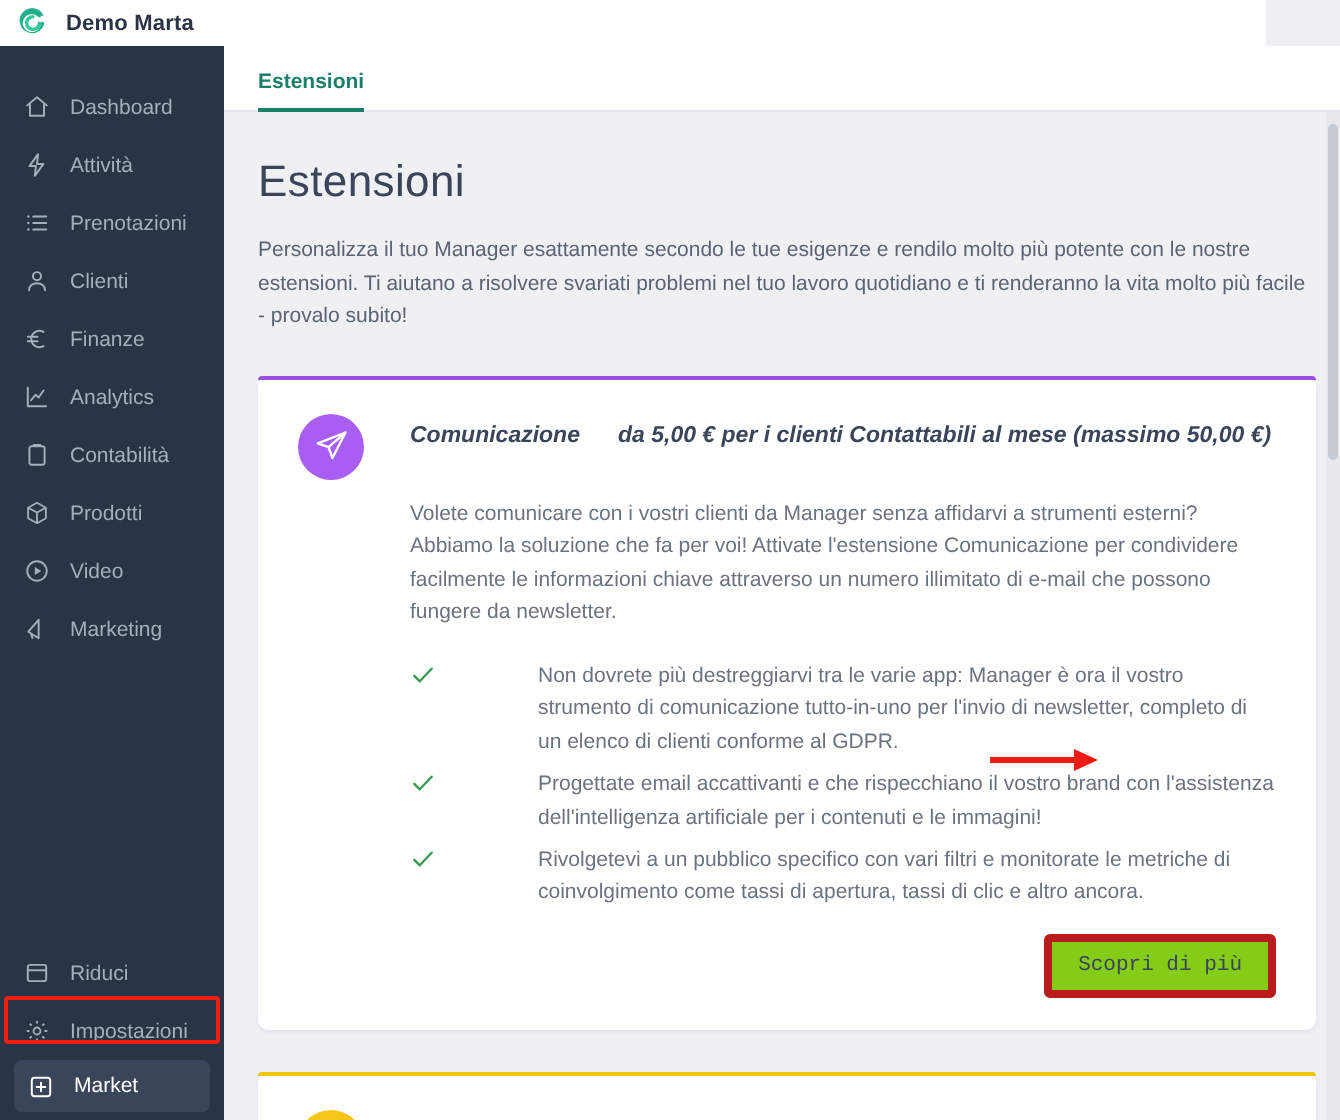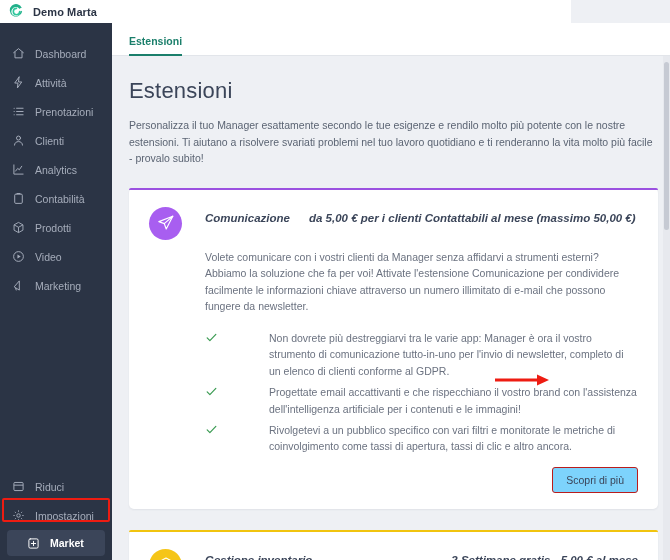--- a/index.html
+++ b/index.html
@@ -7,21 +7,21 @@
     width: 670px; height: 560px;
     overflow: hidden;
     font-family: "Liberation Sans", sans-serif;
     background: #eef0f4;
   }
   body { position: relative; }
 
   
   .topbar {
     position: absolute; top: 0; left: 0;
-    width: 571px; height: 23px;
+    width: 633px; height: 23px;
     background: #ffffff;
     display: flex; align-items: center;
     padding-left: 9px;
     z-index: 5;
   }
   .brand-logo { width: 15px; height: 15px; flex: 0 0 15px; }
   .brand-name {
     font-size: 11px; color: #2b3445; font-weight: 600;
     margin-left: 9px; letter-spacing: .1px;
   }
@@ -44,23 +44,23 @@
     width: 13px; height: 13px; flex: 0 0 13px;
     display: flex; align-items: center; justify-content: center;
     color: #a6adbb;
   }
   .nav-item .ic svg { width: 13px; height: 13px; display: block; }
   .nav-label { margin-left: 10px; white-space: nowrap; }
 
   .nav-bottom { margin-top: auto; padding-bottom: 4px; }
 
   .nav-item.active {
-    background: #3b4559; color: #ffffff; font-weight: 700;
+    background: #3b4559; color: #ffffff; font-weight: 400;
     border-radius: 4px; margin: 0 7px 0 7px;
-    padding-left: 20px; height: 26px;
+    padding-left: 7px; height: 26px;
   }
   .nav-item.active .ic { color: #ffffff; }
 
   
   .annot-box {
     position: absolute;
     left: 2px; top: 498px;
     width: 108px; height: 24px;
     border: 2px solid #ee1c12;
     border-radius: 2px;
@@ -160,26 +160,26 @@
   .feature .check svg { width: 13px; height: 13px; display: block; }
   .feature .ftext {
     margin-left: 13px;
     font-size: 10.5px; color: #6b7280; line-height: 1.56;
     max-width: 442px;
   }
 
   .card-actions { display: flex; justify-content: flex-end; margin-top: 12px; }
   .btn-outline {
     font-size: 10.5px; color: #3b4559;
-    background: #7dd3fc;
-    border: 1px solid #b91c1c;
+    background: #84cc16;
+    border: 4px solid #b91c1c;
     border-radius: 3px;
     padding: 6px 13px;
     cursor: pointer;
-    font-family: Liberation Sans, sans-serif;
+    font-family: Liberation Mono, monospace;
   }
 
   
   .annot-arrow {
     position: absolute;
     left: 495px; top: 373px;
     width: 62px; height: 14px;
     z-index: 20; pointer-events: none;
   }
 
@@ -244,20 +244,29 @@
   <a class="nav-item">
     <span class="ic">
       <svg viewBox="0 0 24 24" fill="none" stroke="currentColor" stroke-width="1.8" stroke-linecap="round">
           <circle cx="12" cy="7.5" r="3.7"></circle>
           <path d="M4.6 20.5c0-4 3.3-6.5 7.4-6.5s7.4 2.5 7.4 6.5"></path>
         </svg>
     </span>
     <span class="nav-label">Clienti</span>
   </a>
 
+  <a class="nav-item">
+    <span class="ic">
+      <svg viewBox="0 0 24 24" fill="none" stroke="currentColor" stroke-width="1.8" stroke-linecap="round">
+          <path d="M18 5.5a7.5 7.5 0 1 0 0 13"></path>
+          <path d="M3.5 10h9M3.5 14h9"></path>
+        </svg>
+    </span>
+    <span class="nav-label">Finanze</span>
+  </a>
 
   <a class="nav-item">
     <span class="ic">
       <svg viewBox="0 0 24 24" fill="none" stroke="currentColor" stroke-width="1.8" stroke-linecap="round" stroke-linejoin="round">
           <path d="M3.5 3.5v17h17"></path>
           <path d="M6.5 15l4-5 3 2.5 4.5-6.5"></path>
         </svg>
     </span>
     <span class="nav-label">Analytics</span>
   </a>

